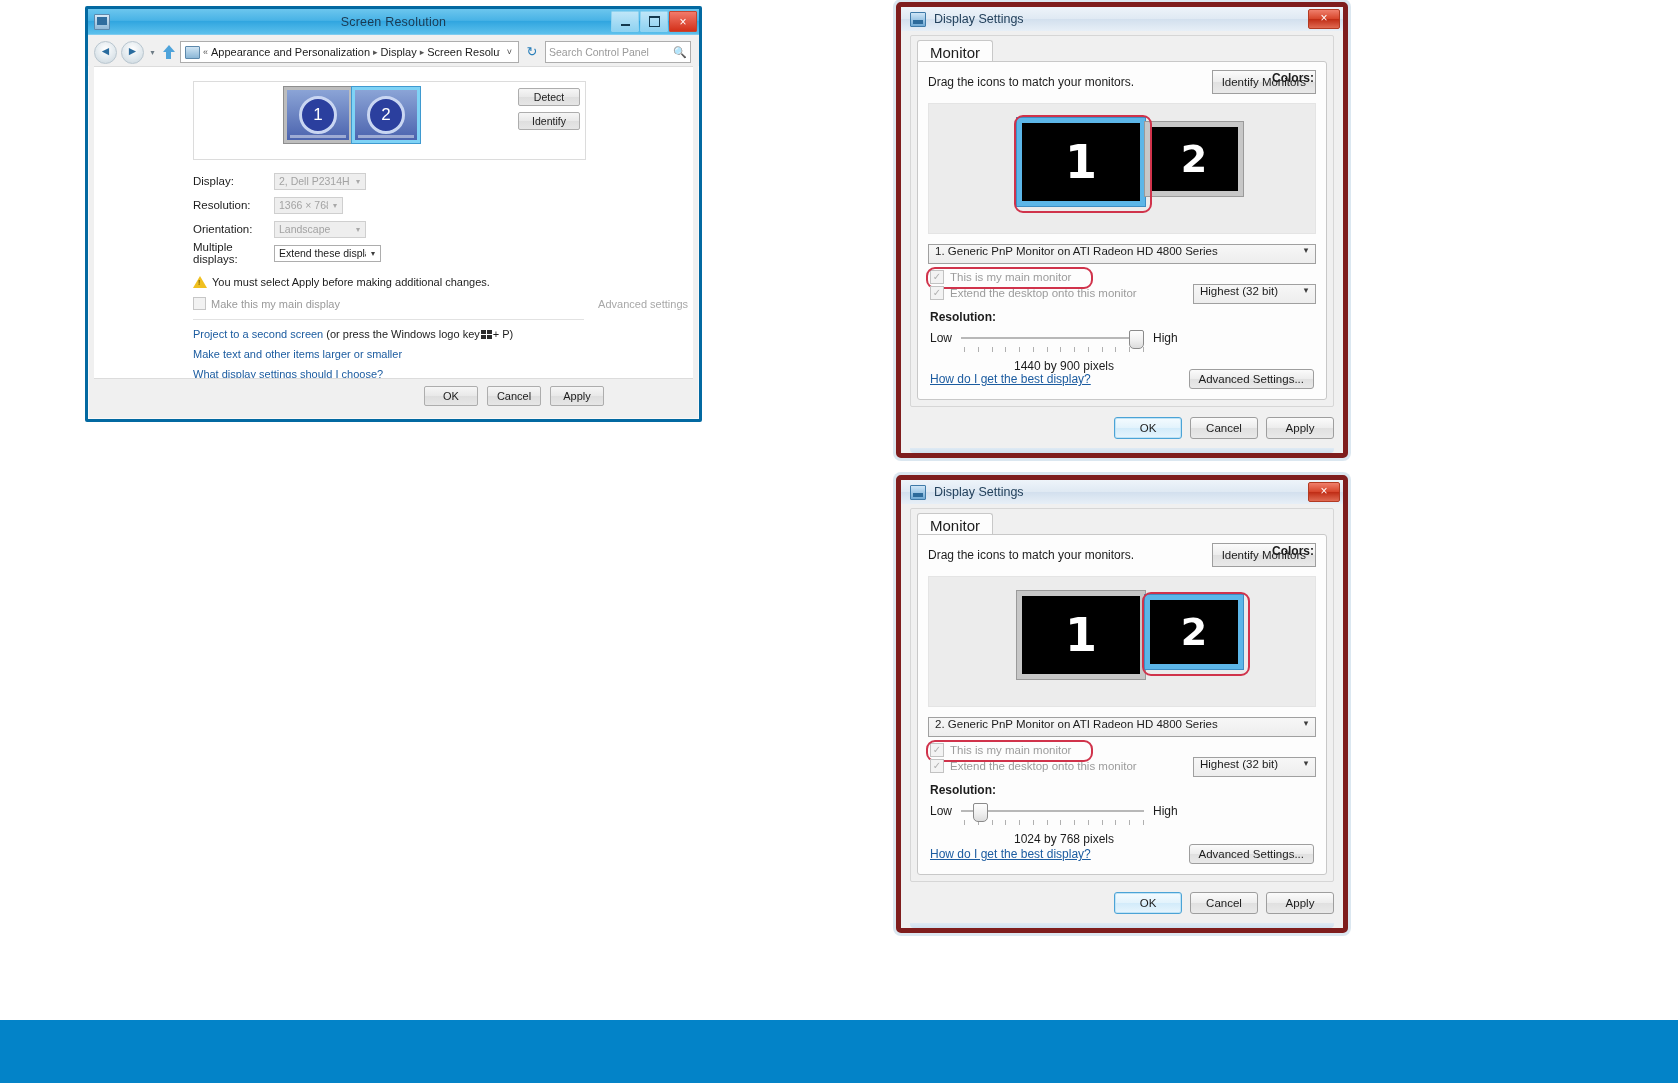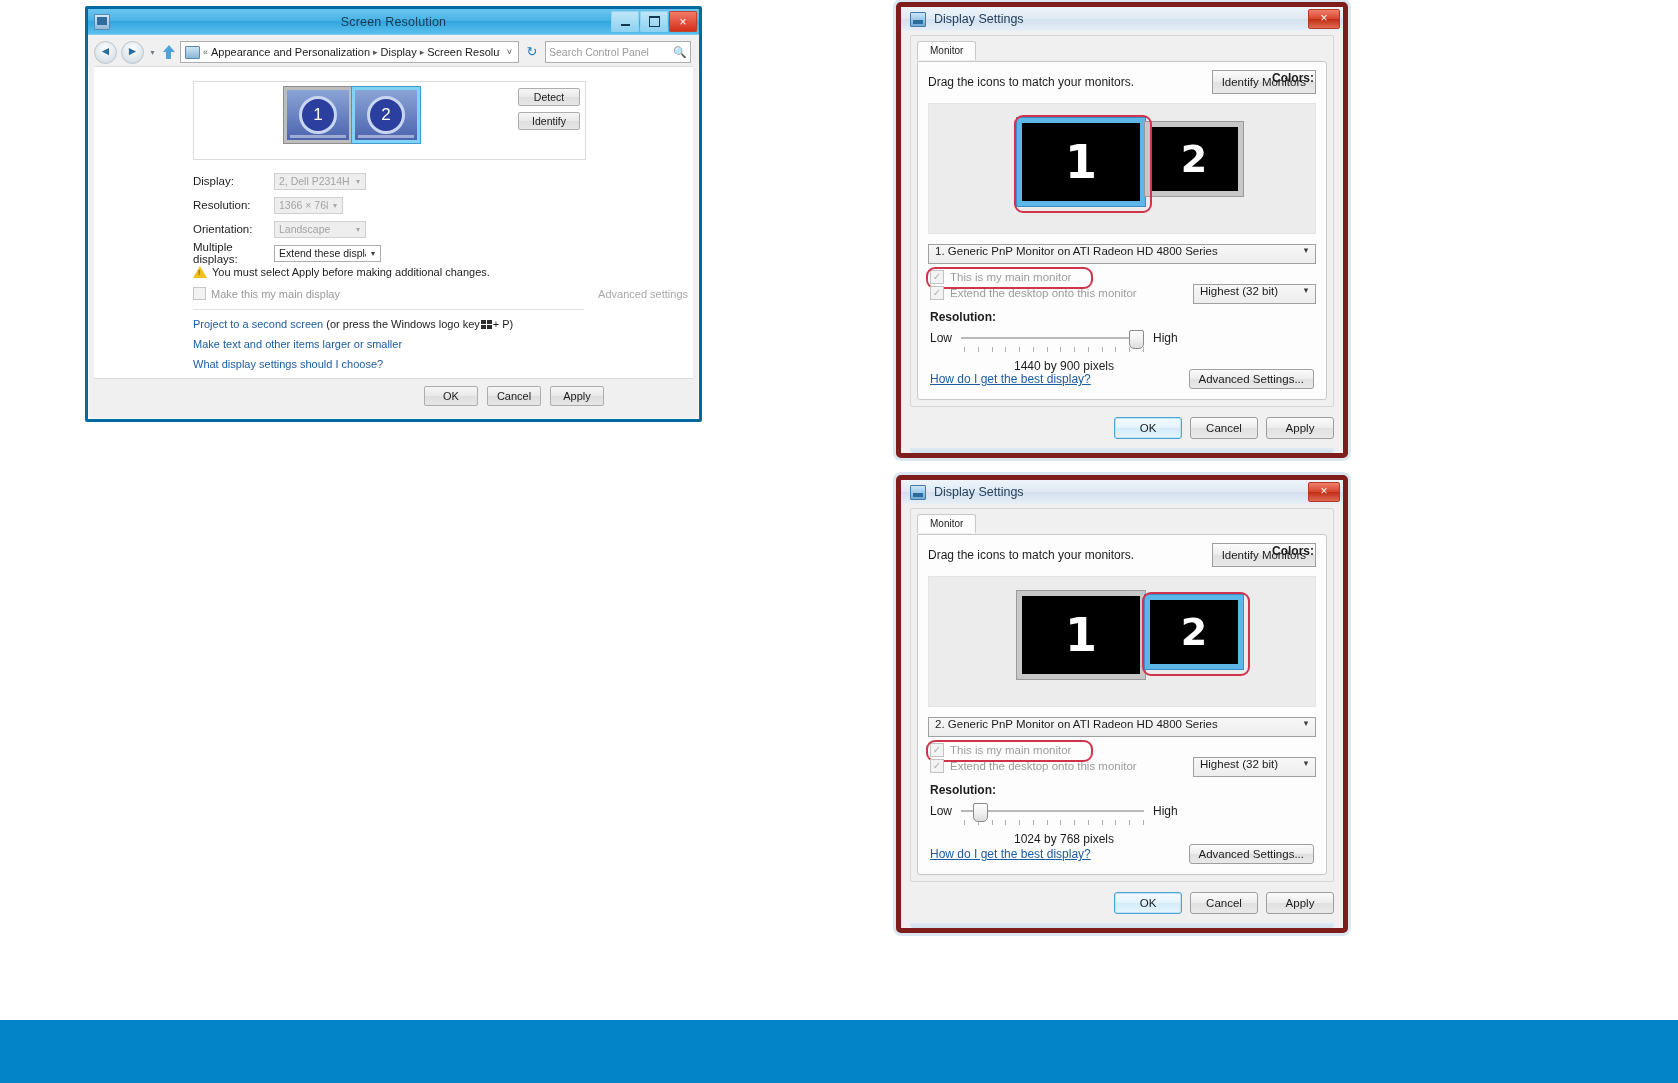--- a/index.html
+++ b/index.html
@@ -135,21 +135,21 @@
   .combo{
     height:17px;border:1px solid #adadad;background:#fff;
     display:flex;align-items:center;padding:0 0 0 4px;font-size:10.5px;color:#1c1c1c;
     box-sizing:border-box;
   }
   .combo.disabled{background:#eeeeee;color:#a3a3a3;border-color:#cfcfcf;}
   .combo .cv{flex:1;white-space:nowrap;overflow:hidden;}
   .combo .arw{width:14px;text-align:center;font-size:8px;color:#3c3c3c;}
   .combo.disabled .arw{color:#a8a8a8;}
 
-  .warnrow{display:flex;align-items:center;margin-left:99px;gap:5px;margin-top:1px;font-size:11px;color:#1c1c1c;text-align:right;}
+  .warnrow{display:flex;align-items:center;margin-left:99px;gap:5px;margin-top:11px;font-size:11px;color:#1c1c1c;text-align:right;}
   .warn-ico{
     width:0;height:0;border-left:7px solid transparent;border-right:7px solid transparent;
     border-bottom:12px solid #f0c020;position:relative;flex:none;
   }
   .warn-ico:after{content:"!";position:absolute;left:-2px;top:2px;font-size:8px;color:#4a3a00;}
 
   .chkrow{display:flex;align-items:center;margin-left:99px;margin-top:9px;font-size:11px;color:#9a9a9a;}
   .chkbox{
     width:11px;height:11px;border:1px solid #c6c6c6;background:#f2f2f2;margin-right:5px;flex:none;
   }
@@ -201,21 +201,21 @@
     position:absolute;right:3px;top:2px;width:30px;height:18px;border-radius:2px;
     background:linear-gradient(#ef7f6c,#d6442a 50%,#c02d16 52%,#e06a52);
     border:1px solid #b23a22;color:#fff;font-size:12px;line-height:16px;text-align:center;
   }
   .ds-inner{
     position:absolute;left:9px;right:9px;top:28px;bottom:46px;
     background:#f0f0f0;border:1px solid #d6d6d6;border-radius:2px;
   }
   .tabstrip{position:absolute;left:6px;top:4px;}
   .tab{
-    display:inline-block;padding:3px 12px 4px 12px;font-size:10px;color:#1c1c1c;
+    display:inline-block;padding:3px 12px 4px 12px;font-size:15px;color:#1c1c1c;
     background:#fdfdfd;border:1px solid #c8c8c8;border-bottom:none;border-radius:3px 3px 0 0;
   }
   .tabpanel{
     position:absolute;left:6px;right:6px;top:25px;bottom:6px;
     background:#fdfdfd;border:1px solid #c8c8c8;border-radius:0 3px 3px 3px;
   }
   .ds-droprow{display:flex;align-items:center;padding:8px 10px 0 10px;}
   .ds-droprow .txt{font-size:12px;color:#1c1c1c;}
   .ds-ident-btn{
     margin-left:auto;border:1px solid #9e9e9e;border-radius:0;

